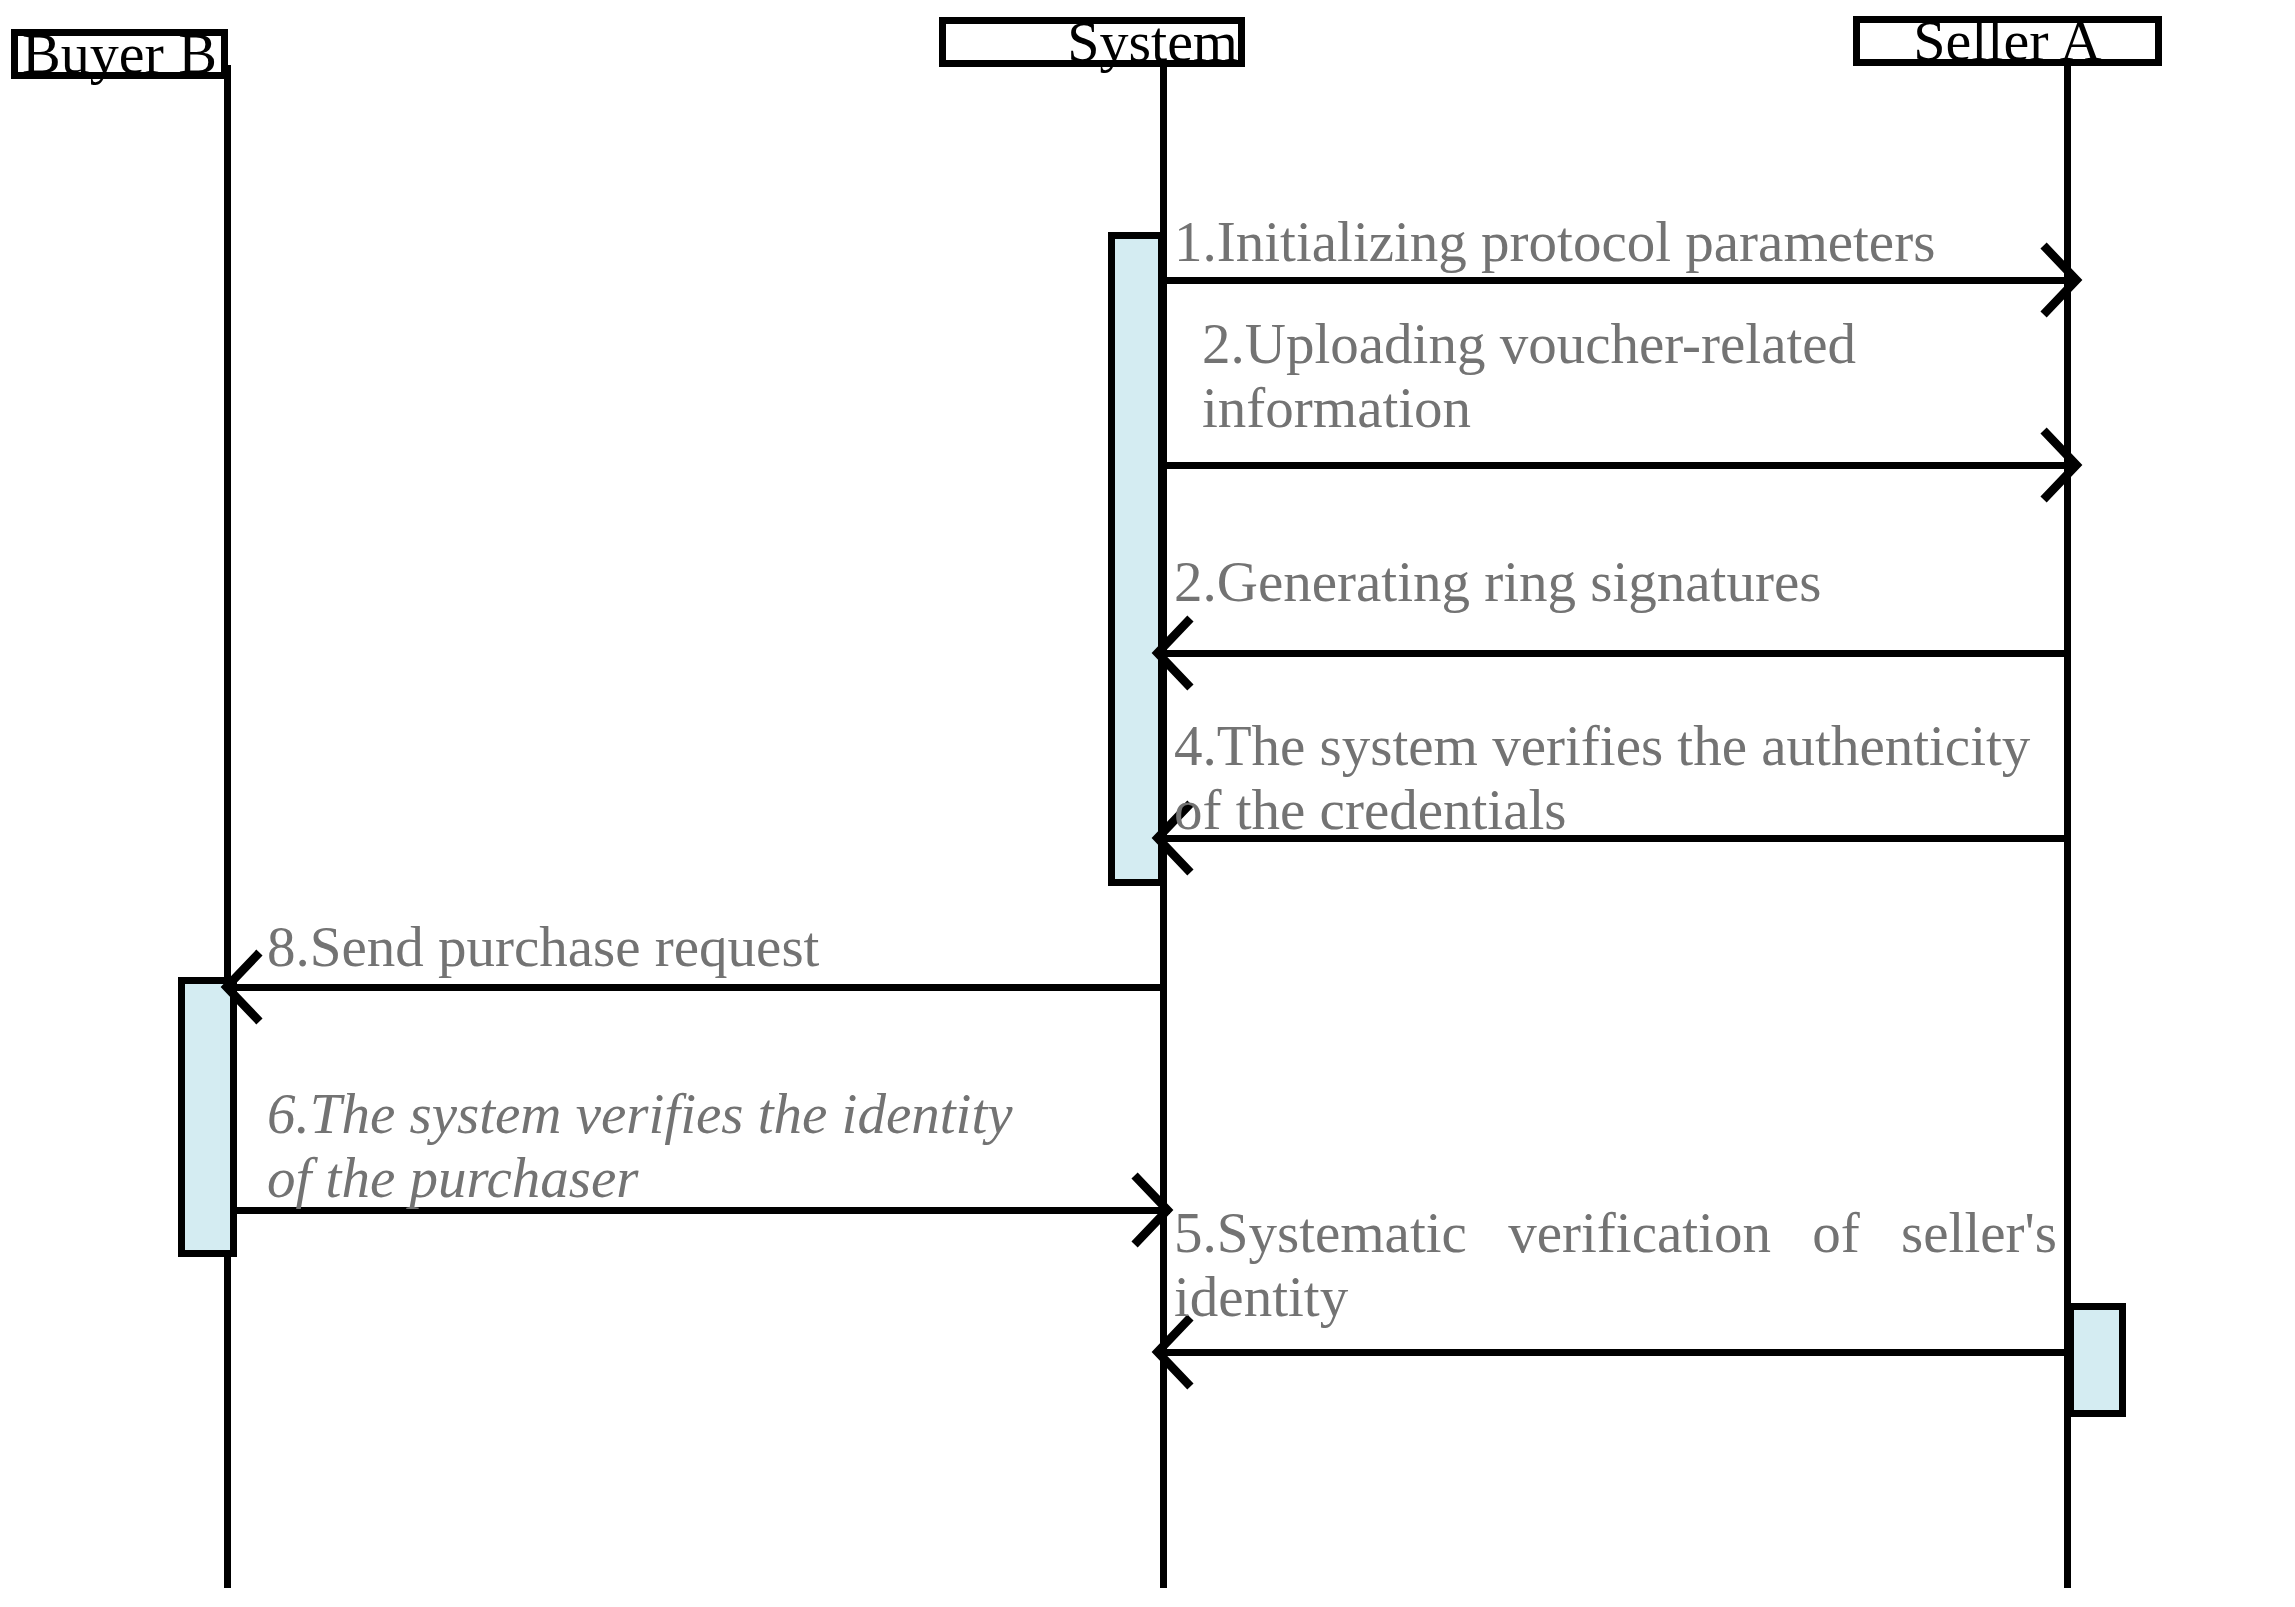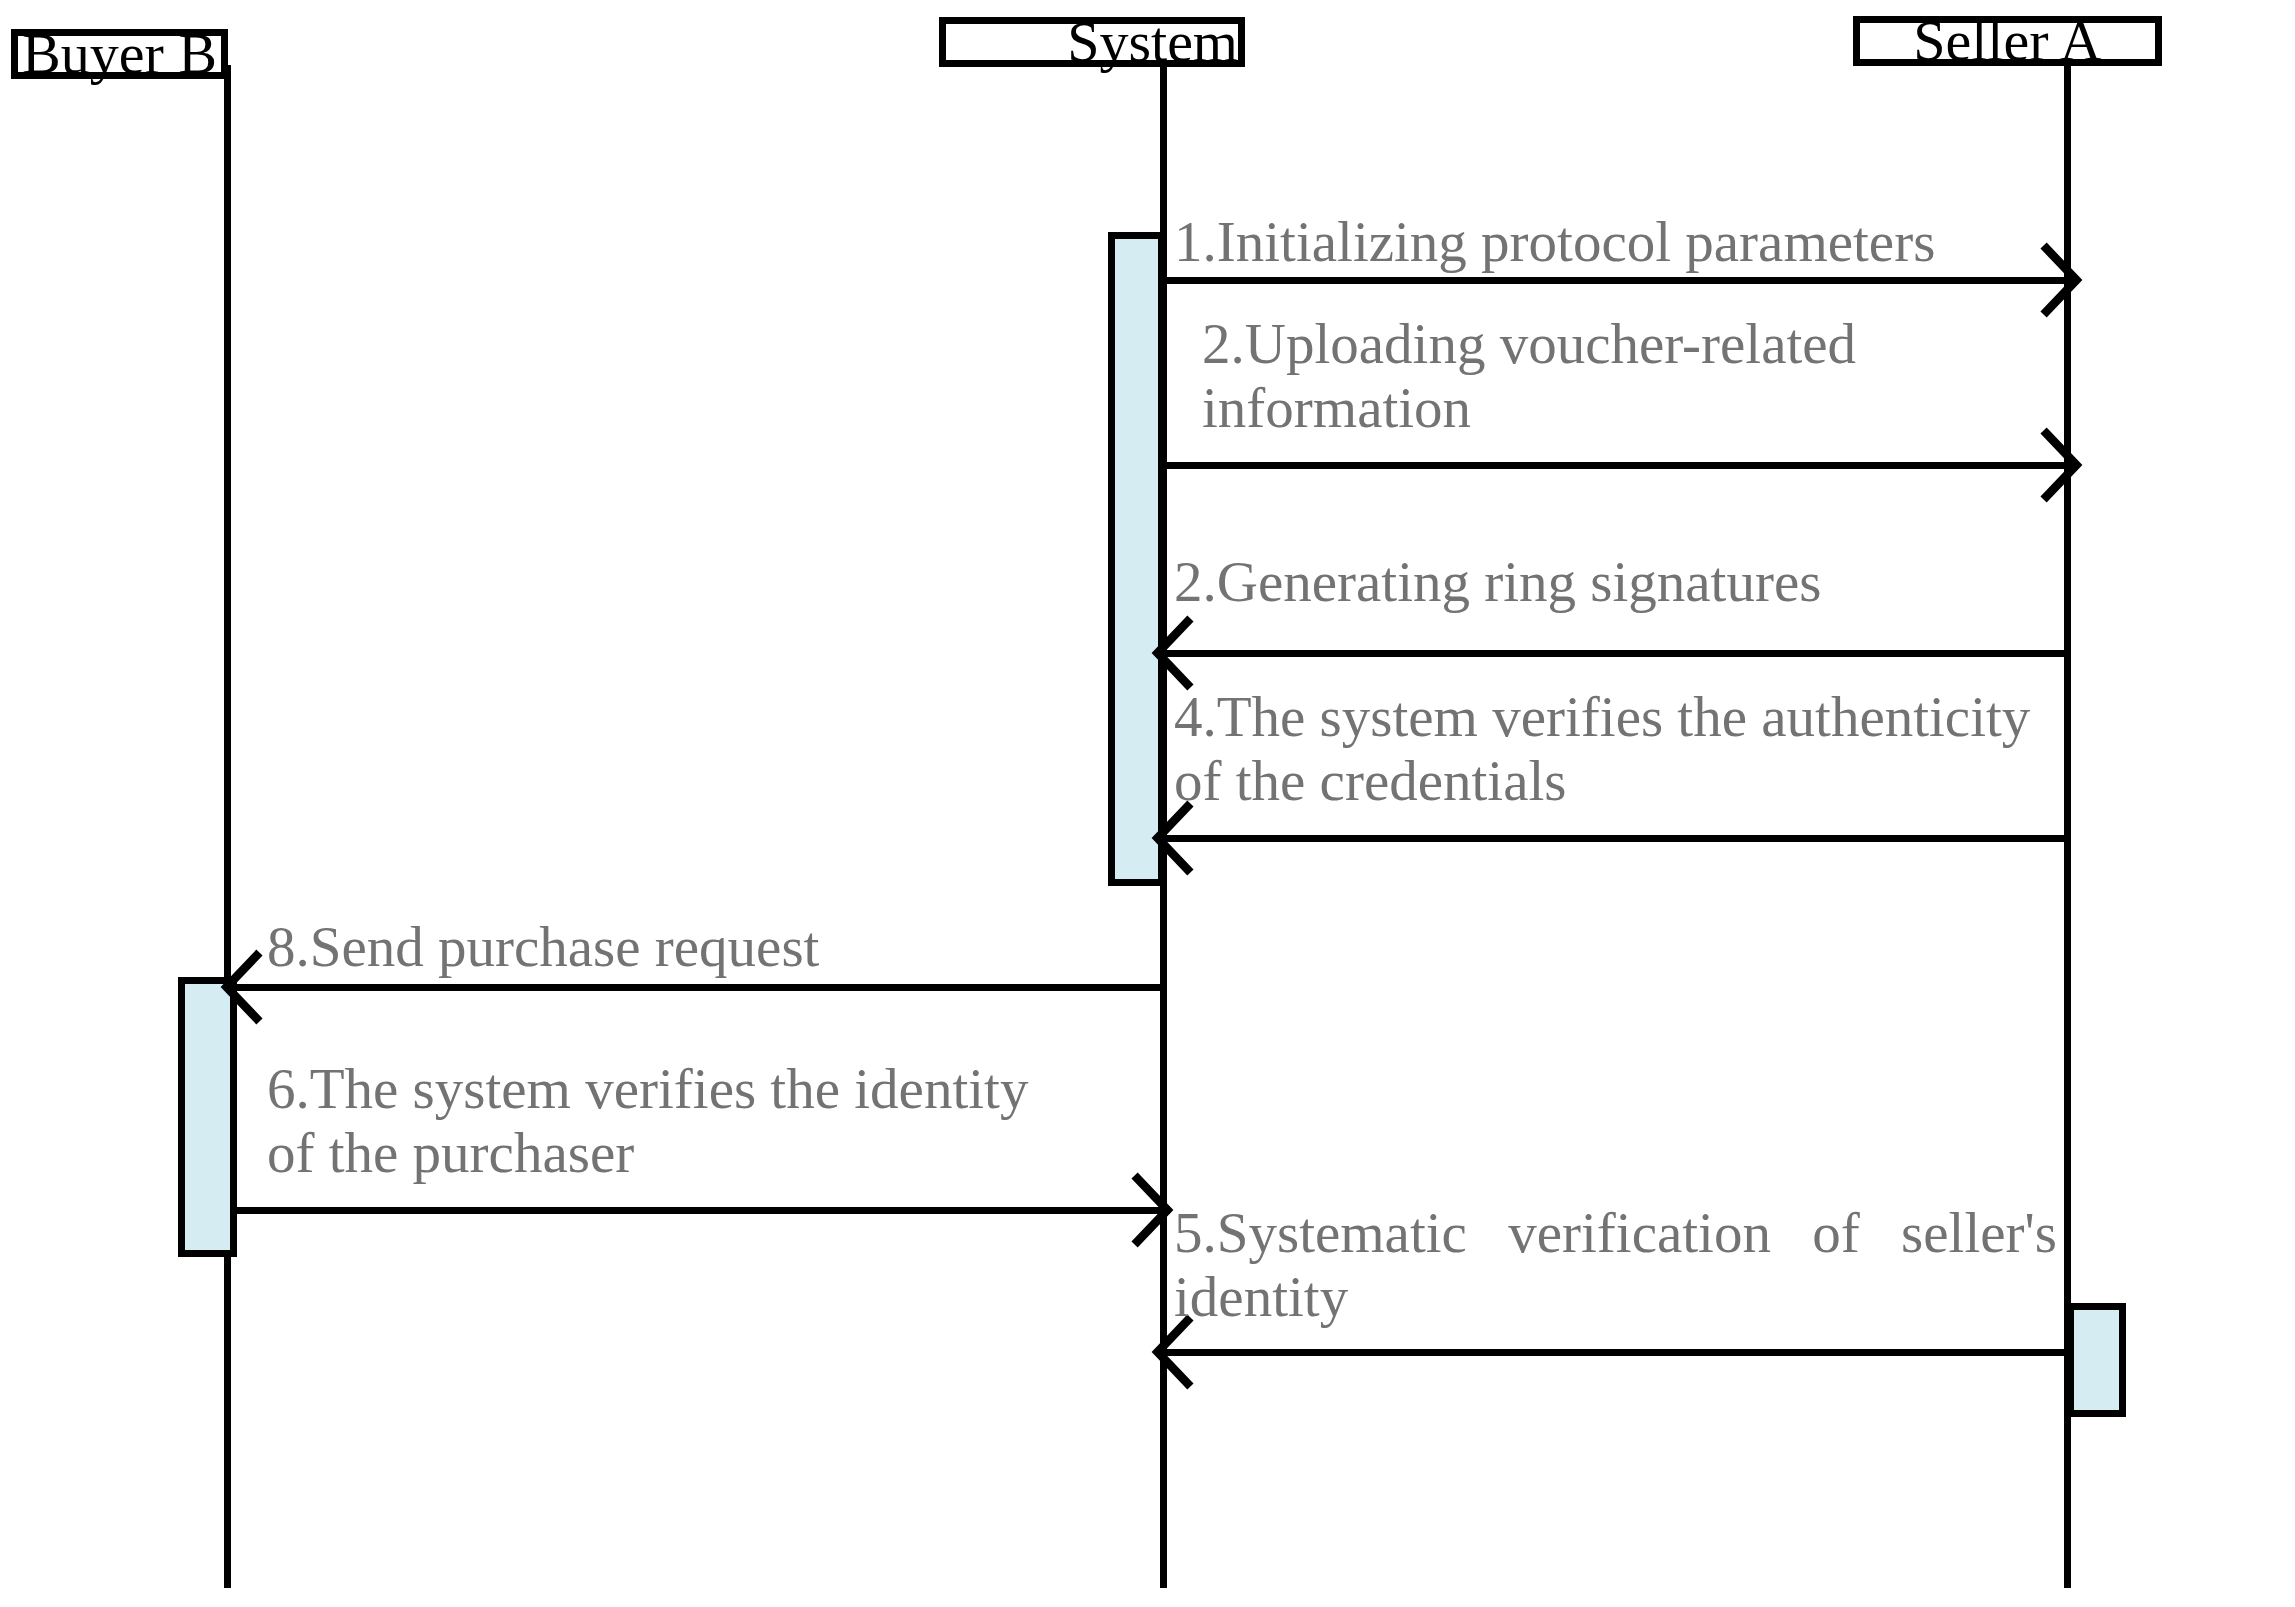--- a/index.html
+++ b/index.html
@@ -125,37 +125,37 @@
     </svg>
   </div>
   <div class="msg-label" style="left:1174px; top:550px; width:942px;">2.Generating ring signatures</div>
 
   <div class="msg-line" style="left:1156px; top:835px; width:915px;"></div>
   <div class="arrow-head" style="left:1156px; top:802px;">
     <svg width="36" height="72" viewBox="0 0 46 92">
       <path d="M44,2 L2,46 L44,90" fill="none" stroke="#000000" stroke-width="11"></path>
     </svg>
   </div>
-  <div class="msg-label" style="left:1174px; top:685px; width:895px;">4.The system verifies the authenticity of the credentials</div>
+  <div class="msg-label" style="left:1174px; top:714px; width:895px;">4.The system verifies the authenticity of the credentials</div>
 
   <div class="msg-line" style="left:225px; top:984px; width:942px;"></div>
   <div class="arrow-head" style="left:225px; top:951px;">
     <svg width="36" height="72" viewBox="0 0 46 92">
       <path d="M44,2 L2,46 L44,90" fill="none" stroke="#000000" stroke-width="11"></path>
     </svg>
   </div>
   <div class="msg-label" style="left:267px; top:915px; width:879px;">8.Send purchase request</div>
 
   <div class="msg-line" style="left:236px; top:1207px; width:934px;"></div>
   <div class="arrow-head" style="left:1133px; top:1174px;">
     <svg width="36" height="72" viewBox="0 0 46 92">
       <path d="M2,2 L44,46 L2,90" fill="none" stroke="#000000" stroke-width="11"></path>
     </svg>
   </div>
-  <div class="msg-label" style="left:267px; top:1057px; width:777px;">6.The system verifies the identity of the purchaser</div>
+  <div class="msg-label" style="left:267px; top:1082px; width:777px;font-style:italic;">6.The system verifies the identity of the purchaser</div>
 
   <div class="msg-line" style="left:1156px; top:1349px; width:915px;"></div>
   <div class="arrow-head" style="left:1156px; top:1316px;">
     <svg width="36" height="72" viewBox="0 0 46 92">
       <path d="M44,2 L2,46 L44,90" fill="none" stroke="#000000" stroke-width="11"></path>
     </svg>
   </div>
   <div class="msg-label justified" style="left:1174px; top:1201px; width:883px;">5.Systematic verification of seller's identity</div>
 
 </div>

